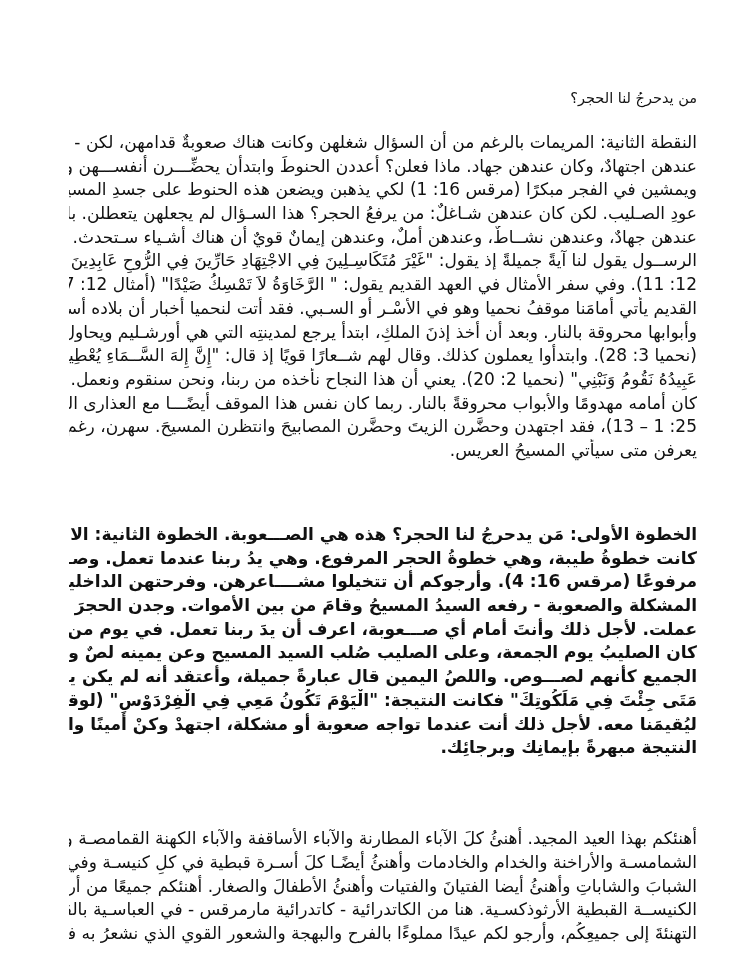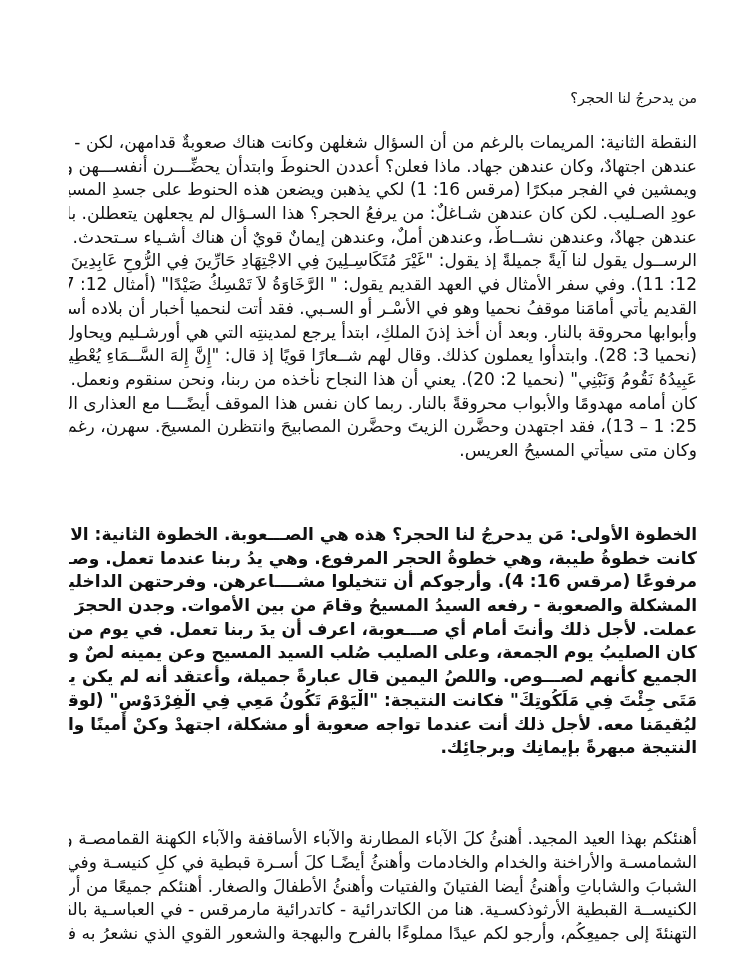--- a/index.html
+++ b/index.html
@@ -69,21 +69,21 @@
       <span class="line">عودِ الصـليب. لكن كان عندهن شـاغلٌ: من يرفعُ الحجر؟ هذا السـؤال لم يجعلهن يتعطلن. بل حفَّزهن ليكون</span>
       <span class="line">عندهن جهادٌ، وعندهن نشــاطٌ، وعندهن أملٌ، وعندهن إيمانٌ قويٌ أن هناك أشـياء سـتحدث. القديس بولس</span>
       <span class="line">الرســول يقول لنا آيةً جميلةً إذ يقول: "غَيْرَ مُتَكَاسِـلِينَ فِي الاجْتِهَادِ حَارِّينَ فِي الرُّوحِ عَابِدِينَ الرَّبَّ" (رومية</span>
       <span class="line">12: 11). وفي سفر الأمثال في العهد القديم يقول: " الرَّخَاوَةُ لاَ تَمْسِكُ صَيْدًا" (أمثال 12: 27)، فهذا يعني لو</span>
       <span class="line">القديم يأتي أمامَنا موقفُ نحميا وهو في الأسْـر أو السـبي. فقد أتت لنحميا أخبار أن بلاده أسـوارُها مهدومةٌ</span>
       <span class="line">وأبوابها محروقة بالنار. وبعد أن أخذ إذنَ الملكِ، ابتدأ يرجع لمدينتِه التي هي أورشـليم ويحاول أن يبني وليس</span>
       <span class="line">(نحميا 3: 28). وابتدأوا يعملون كذلك. وقال لهم شــعارًا قويًا إذ قال: "إِنَّ إِلهَ السَّــمَاءِ يُعْطِينَا النَّجَاحَ وَنَحْنُ</span>
       <span class="line">عَبِيدُهُ نَقُومُ وَنَبْنِي" (نحميا 2: 20). يعني أن هذا النجاح نأخذه من ربنا، ونحن سنقوم ونعمل. رغم أن السورَ</span>
       <span class="line">كان أمامه مهدومًا والأبواب محروقةً بالنار. ربما كان نفس هذا الموقف أيضًـــا مع العذارى الحكيمات (متى</span>
       <span class="line">25: 1 – 13)، فقد اجتهدن وحضَّرن الزيتَ وحضَّرن المصابيحَ وانتظرن المسيحَ. سهرن، رغم أنهن لم يكنَّ</span>
-      <span class="line last">وكان متى سيأتي المسيحُ العريس.</span>
+      <span class="line last">يعرفن متى سيأتي المسيحُ العريس.</span>
     </div>
   <div class="para" id="p2" style="top: 523px; font-weight: bold;">
       <span class="line">الخطوة الأولى: مَن يدحرجُ لنا الحجر؟ هذه هي الصـــعوبة. الخطوة الثانية: الاجتهاد والجهاد. الخطوة الثالثة:</span>
       <span class="line">كانت خطوةُ طيبة، وهي خطوةُ الحجر المرفوع. وهي يدُ ربنا عندما تعمل. وصـلن إلى القبر وشـاهدن الحجرَ</span>
       <span class="line">مرفوعًا (مرقس 16: 4). وأرجوكم أن تتخيلوا مشــــاعرهن. وفرحتهن الداخلية بأن الحجر - الذي كان يمثل</span>
       <span class="line">المشكلة والصعوبة - رفعه السيدُ المسيحُ وقامَ من بين الأموات. وجدن الحجرَ مرفوعًا والقبرَ فارغًا ويدَ الله قد</span>
       <span class="line">عملت. لأجل ذلك وأنتَ أمام أي صـــعوبة، اعرف أن يدَ ربنا تعمل. في يوم من الأيام، وقبل القيامة بيومين،</span>
       <span class="line">كان الصليبُ يوم الجمعة، وعلى الصليب صُلب السيد المسيح وعن يمينه لصٌ وعن شماله لصٌ، لكي يُحسَب</span>
       <span class="line">الجميع كأنهم لصـــوص. واللصُ اليمين قال عبارةً جميلة، وأعتقد أنه لم يكن يتوقع نتيجتَها: "اذْكُرْنِي يَا رَبُّ</span>
       <span class="line">مَتَى جِئْتَ فِي مَلَكُوتِكَ" فكانت النتيجة: "الْيَوْمَ تَكُونُ مَعِي فِي الْفِرْدَوْسِ" (لوقا 23: 42 – 43). لقد قامَ المسيحُ</span>

